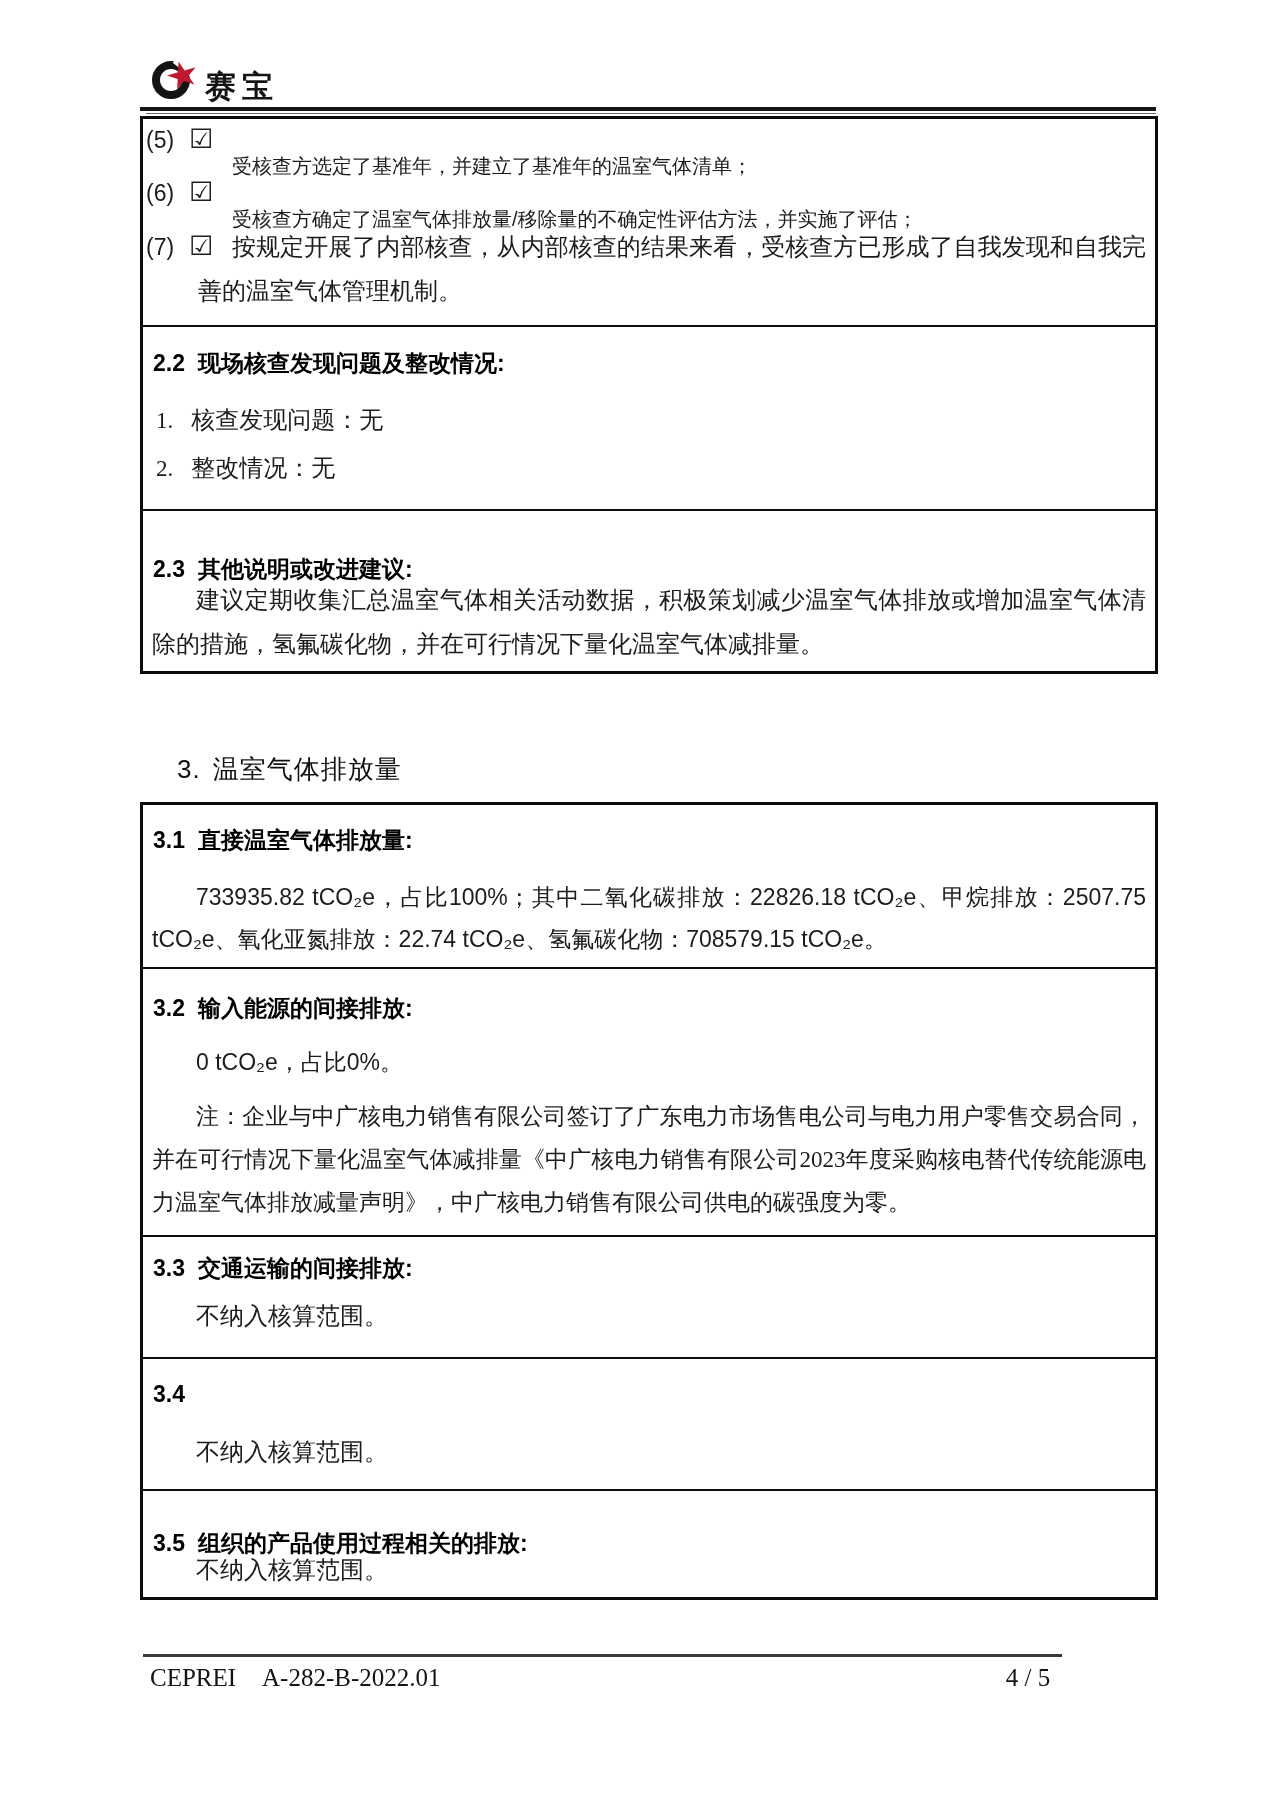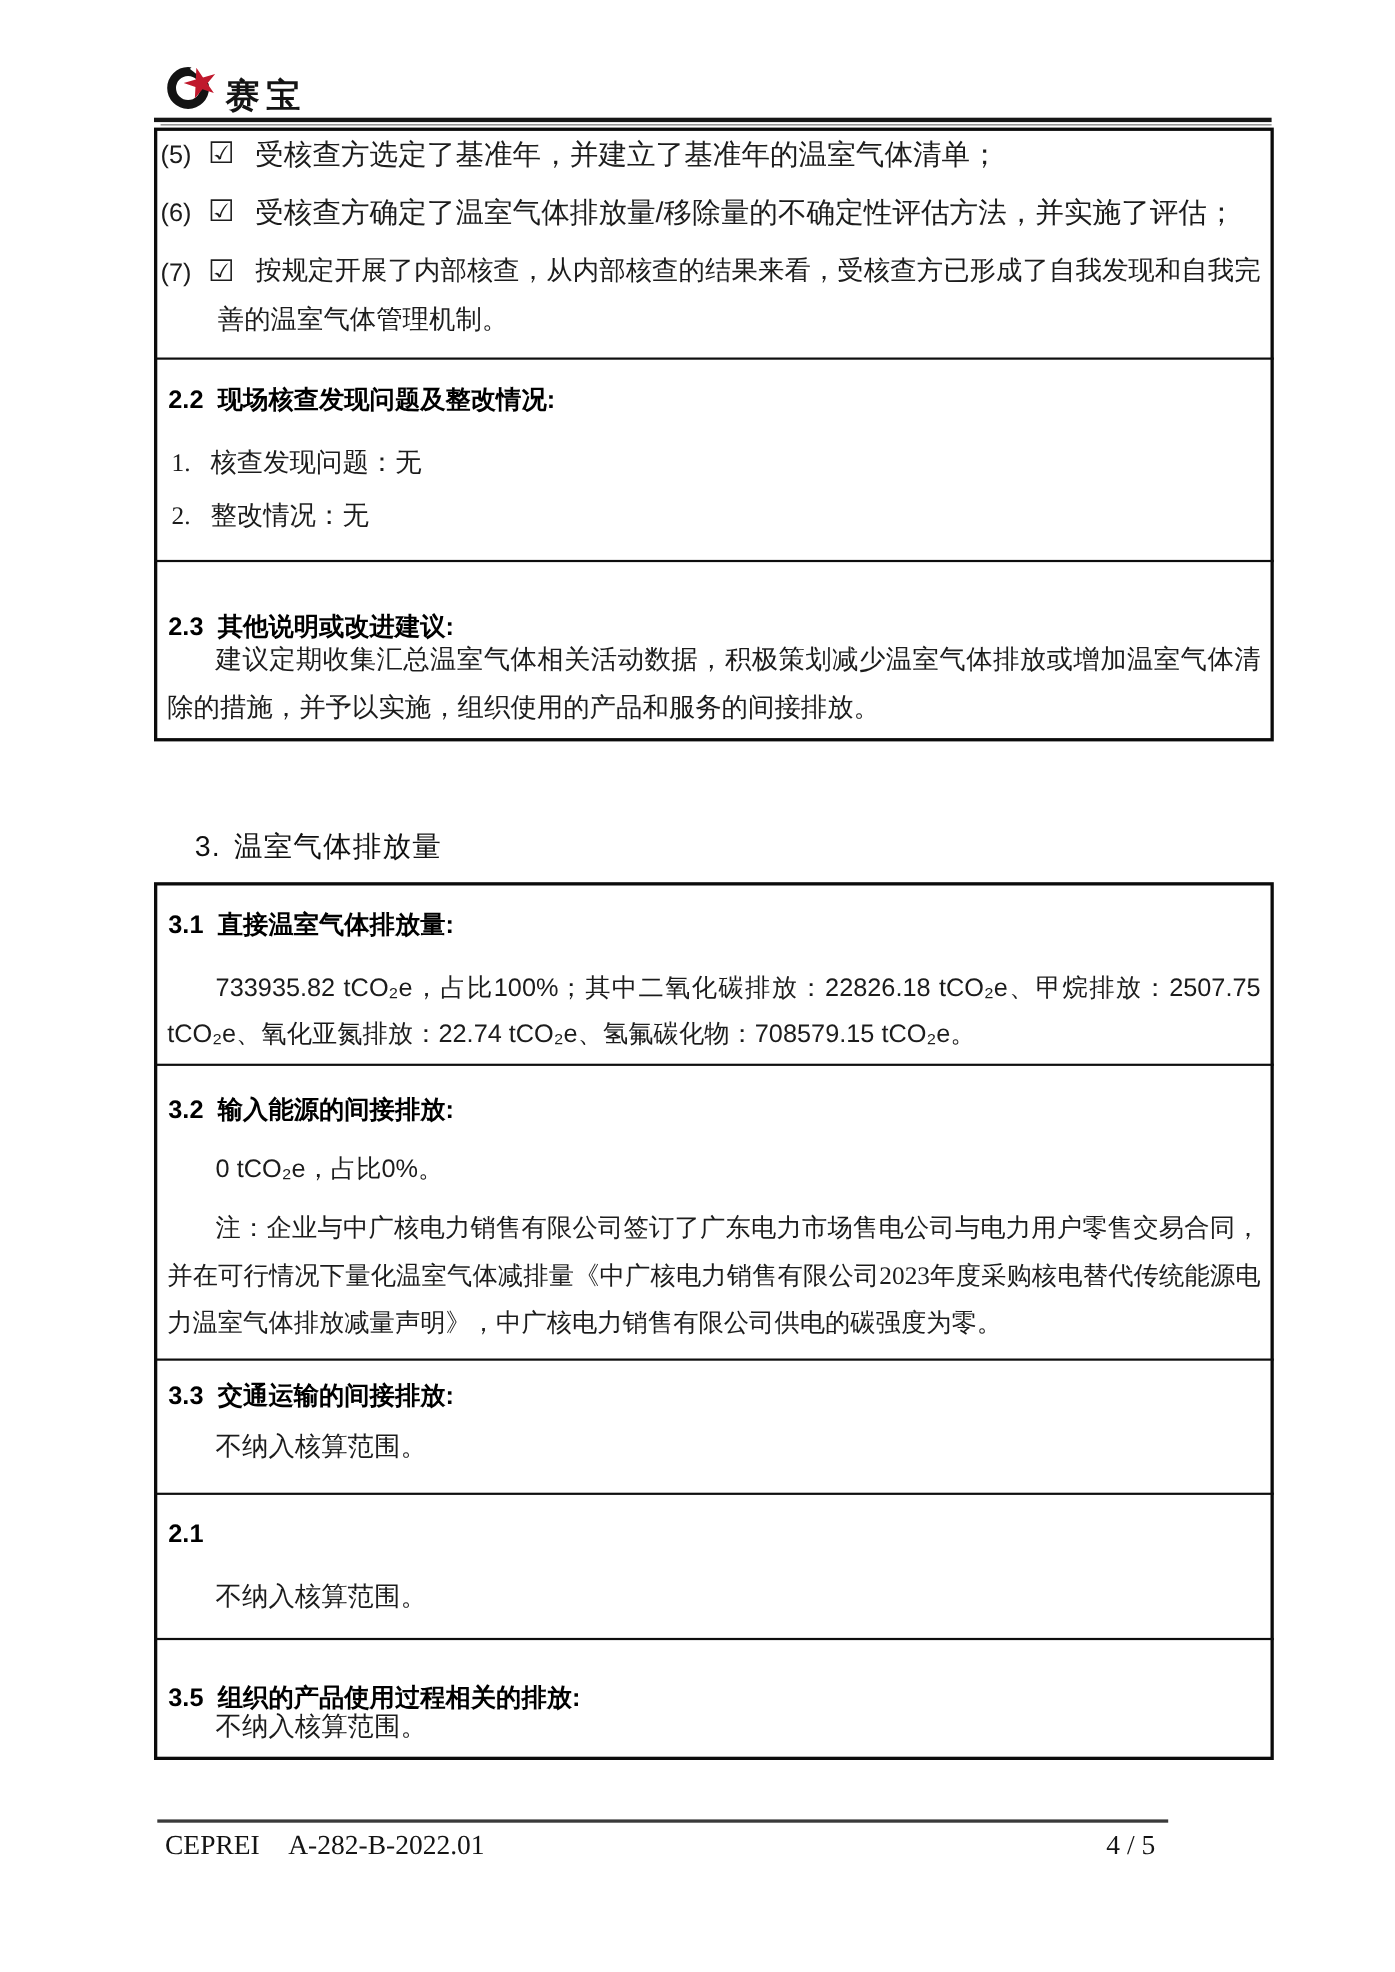--- a/index.html
+++ b/index.html
@@ -21,21 +21,21 @@
   .header-rule{left:140px;top:107px;width:1016px;height:4px;background:#161616;}
   .header-rule-echo{left:146px;top:113px;width:1010px;height:1px;background:#6a6a6a;}
 
   .box{border:3px solid #0b0b0b;box-sizing:border-box;background:transparent;}
   .box1{left:140px;top:116px;width:1018px;height:558px;}
   .box2{left:140px;top:802px;width:1018px;height:798px;}
   .divider{left:140px;width:1018px;height:2px;background:#0e0e0e;}
 
   .chk-num{font-size:23px;line-height:32px;}
   .chk-box{font-size:27px;line-height:30px;color:#1e1e1e;}
-  .chk-text{font-size:26px;line-height:32px;white-space:nowrap;}
+  .chk-text{font-size:20px;line-height:32px;white-space:nowrap;margin-top:26px;}
   .chk-text-wrap{font-size:24px;line-height:44px;width:948px;text-indent:34px;text-align:justify;}
 
   .h-row{display:flex;gap:13px;align-items:baseline;}
   .h-num{font-size:23px;font-weight:bold;color:#000;}
   .h-title{font-size:23px;font-weight:bold;color:#000;white-space:nowrap;}
 
   .li-row{display:flex;gap:18px;align-items:baseline;}
   .li-num{font-size:23px;}
   .li-text{font-size:24px;white-space:nowrap;}
 
@@ -88,21 +88,21 @@
     <span class="li-num serif">2.</span>
     <span class="li-text serif">整改情况：无</span>
   </div>
 
   <div class="abs divider" style="top:509px;"></div>
 
   <div class="abs h-row" style="left:153px;top:531px;margin-top:23px;">
     <span class="h-num">2.3</span>
     <span class="h-title">其他说明或改进建议:</span>
   </div>
-  <div class="abs para serif" style="left:152px;top:578px;">建议定期收集汇总温室气体相关活动数据，积极策划减少温室气体排放或增加温室气体清除的措施，并予以实施，组织使用的产品和服务的间接排放。</div>
+  <div class="abs para serif" style="left:152px;top:578px;">建议定期收集汇总温室气体相关活动数据，积极策划减少温室气体排放或增加温室气体清除的措施，氢氟碳化物，并在可行情况下量化温室气体减排量。</div>
 
   <div class="abs h-row sec3-title" style="left:177px;top:752px;gap:12px;">
     <span>3.</span>
     <span>温室气体排放量</span>
   </div>
 
   <div class="abs box box2"></div>
 
   <div class="abs h-row" style="left:153px;top:825px;">
     <span class="h-num">3.1</span>
@@ -123,21 +123,21 @@
 
   <div class="abs h-row" style="left:153px;top:1253px;">
     <span class="h-num">3.3</span>
     <span class="h-title">交通运输的间接排放:</span>
   </div>
   <div class="abs line3 serif" style="left:196px;top:1301px;font-size:24px;">不纳入核算范围。</div>
 
   <div class="abs divider" style="top:1357px;"></div>
 
   <div class="abs h-row" style="left:153px;top:1381px;">
-    <span class="h-num">2.1</span>
+    <span class="h-num">3.4</span>
   </div>
   <div class="abs line3 serif" style="left:196px;top:1437px;font-size:24px;">不纳入核算范围。</div>
 
   <div class="abs divider" style="top:1489px;"></div>
 
   <div class="abs h-row" style="left:153px;top:1502px;margin-top:26px;">
     <span class="h-num">3.5</span>
     <span class="h-title">组织的产品使用过程相关的排放:</span>
   </div>
   <div class="abs line3 serif" style="left:196px;top:1555px;font-size:24px;">不纳入核算范围。</div>

